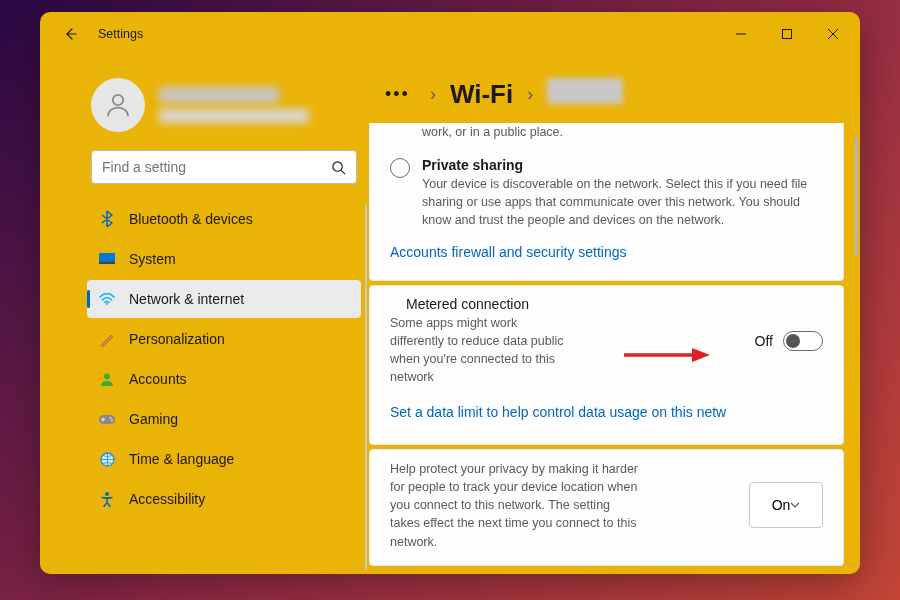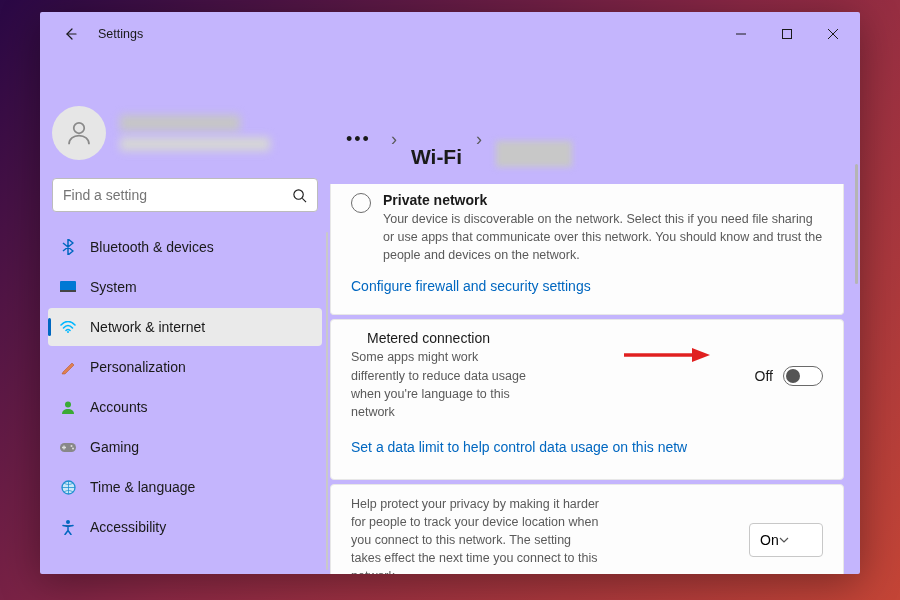--- a/index.html
+++ b/index.html
@@ -1,30 +1,30 @@
 <!DOCTYPE html>
 <html><head>
 <meta charset="utf-8">
 <style>
   * { box-sizing: border-box; margin: 0; padding: 0; font-family: "Segoe UI", -apple-system, sans-serif; }
   body { width: 900px; height: 600px; overflow: hidden; position: relative; background: linear-gradient(135deg, #2a0845 0%, #8b2845 50%, #c44536 100%); }
   .window {
     position: absolute; top: 12px; left: 40px; width: 820px; height: 562px;
-    background: #c4b5fd; border-radius: 2px; box-shadow: 0 8px 40px rgba(0,0,0,0.35);
-    display: flex; flex-direction: column; overflow: hidden; gap: 28px;
+    background: #eab308; border-radius: 10px; box-shadow: 0 8px 40px rgba(0,0,0,0.35);
+    display: flex; flex-direction: column; overflow: hidden;
   }
   .titlebar {
     height: 44px; display: flex; align-items: center; padding: 0 4px 0 14px;
   }
   .back-btn { width: 32px; height: 32px; display: flex; align-items: center; justify-content: center; border-radius: 4px; cursor: pointer; }
   .app-title { font-size: 12.5px; color: #1a1a1a; margin-left: 12px; }
   .win-controls { margin-left: auto; display: flex; }
   .win-ctrl { width: 46px; height: 36px; display: flex; align-items: center; justify-content: center; cursor: pointer; }
   .body { flex: 1; display: flex; overflow: hidden; }
-  .sidebar { width: 290px; padding: 22px 0 0 0; display: flex; flex-direction: column; overflow: hidden; }
+  .sidebar { width: 290px; padding: 22px 0 0 0; display: flex; flex-direction: column; overflow: hidden; margin-left: 39px; }
   .profile { display: flex; align-items: center; gap: 14px; padding: 0 12px 18px 12px; }
   .avatar { width: 54px; height: 54px; border-radius: 50%; background: #e6e6e6; display:flex; align-items:center; justify-content:center; }
   .profile-text { display:flex; flex-direction:column; gap:2px; }
   .profile-name { width: 120px; height: 16px; filter: blur(4px); background: #c6c6c6; border-radius:2px; }
   .profile-email { width: 150px; height: 14px; filter: blur(4px); background: #d6d6d6; border-radius:2px; margin-top:4px;}
   .search-wrap { padding: 0 12px 16px 12px; }
   .search {
     display:flex; align-items:center; background:#fff; border:1px solid #bcbcbc; border-radius:4px;
     height:34px; padding:0 10px;
   }
@@ -40,21 +40,21 @@
   }
   .nav-item.active { background: #eaeaea; }
   .nav-item.active::before {
     content:""; position:absolute; left:0; top:10px; bottom:10px; width:3px; background:#0067c0; border-radius:2px;
   }
   .nav-icon { width:16px; height:16px; display:flex; align-items:center; justify-content:center; }
   .content { flex:1; display:flex; flex-direction:column; overflow:hidden; position:relative; }
   .breadcrumb { display:flex; align-items:center; gap:14px; padding: 22px 24px 12px 10px; }
   .bc-more { font-size:18px; letter-spacing:2px; color:#1a1a1a; cursor:pointer; padding:4px 6px;}
   .bc-sep { font-size:18px; color:#5a5a5a; }
-  .bc-item { font-size:21px; font-weight:600; color:#1a1a1a;margin-top:35px; }
+  .bc-item { font-size:26px; font-weight:600; color:#1a1a1a; }
   .bc-blur { display:inline-block; width:76px; height:26px; background:#c8c8c8; filter:blur(3px); }
   .scroll-area { flex:1; overflow:hidden; padding: 0 0 0 0; position:relative; }
   .vscroll { position:absolute; right:2px; top:80px; width:3px; height:120px; background:#b5b5b5; border-radius:2px; }
   .card {
     margin: 0 16px 4px 0; background:#fdfdfd; border:1px solid #e7e7e7; border-radius:4px;
     padding:10px 20px 14px 20px; position:relative;
   }
   .card.cut-top { border-top:none; border-top-left-radius:0; border-top-right-radius:0; padding-top:0; }
   .opt-row { display:flex; gap:12px; padding:8px 0; align-items:flex-start; }
   .radio { width:20px; height:20px; border:1.5px solid #6d6d6d; border-radius:50%; flex-shrink:0; margin-top:1px; }
@@ -67,22 +67,22 @@
   .setting-title { font-size:14px; color:#1a1a1a; margin-bottom:2px;margin-left:16px; }
   .setting-desc { font-size:12.5px; color:#5a5a5a; line-height:1.45; }
   .toggle-wrap { display:flex; align-items:center; gap:10px; margin-left:auto; }
   .toggle-label { font-size:14px; color:#1a1a1a; }
   .toggle {
     width:40px; height:20px; border-radius:10px; border:1px solid #6a6a6a; background:#fff;
     position:relative; cursor:pointer;
   }
   .toggle .knob { position:absolute; left:2px; top:2px; width:14px; height:14px; border-radius:50%; background:#555; }
   .dropdown {
-    margin-left:auto; width:74px; height:34px; background:#fff; border:1px solid #c8c8c8; border-radius:4px;
-    display:flex; align-items:center; justify-content:flex-start; padding:16px 10px; font-size:14px; cursor:pointer;
+    margin-left:auto; width:74px; height:46px; background:#fff; border:1px solid #c8c8c8; border-radius:4px;
+    display:flex; align-items:center; justify-content:center; padding:16px 10px; font-size:14px; cursor:pointer;
   }
   .arrow-annotation {
     position:absolute; left:620px; top:345px; pointer-events:none;
   }
 </style>
 </head>
 <body>
 
 <div class="window">
 
@@ -218,35 +218,40 @@
         <span class="bc-more">•••</span>
         <span class="bc-sep">›</span>
         <span class="bc-item">Wi‑Fi</span>
         <span class="bc-sep">›</span>
         <span class="bc-item"><span class="bc-blur"></span></span>
       </div>
 
       <div class="scroll-area">
 
         <div class="card cut-top" style="padding-top:0;">
+          <div class="opt-row" style="padding-top:0;">
+            <div class="opt-body" style="margin-left:32px;">
+              <div class="opt-desc">work, or in a public place.</div>
+            </div>
+          </div>
           <div class="opt-row">
             <div class="radio"></div>
             <div class="opt-body">
-              <div class="opt-title">Private network</div>
+              <div class="opt-title">Private sharing</div>
               <div class="opt-desc">Your device is discoverable on the network. Select this if you need file sharing or use apps that communicate over this network. You should know and trust the people and devices on the network.</div>
             </div>
           </div>
-          <span class="link">Configure firewall and security settings</span>
+          <span class="link">Accounts firewall and security settings</span>
         </div>
 
         <div class="card">
           <div class="setting-row">
             <div class="setting-text">
               <div class="setting-title">Metered connection</div>
-              <div class="setting-desc">Some apps might work differently to reduce data usage when you're language to this network</div>
+              <div class="setting-desc">Some apps might work differently to reduce data public when you're connected to this network</div>
             </div>
             <div class="toggle-wrap">
               <span class="toggle-label">Off</span>
               <div class="toggle">
                   <div class="knob"></div>
                 </div>
             </div>
           </div>
           <div style="height:12px"></div>
           <span class="link" style="white-space:nowrap; overflow:hidden; max-width:100%; text-overflow:clip;">Set a data limit to help control data usage on this netw</span>

